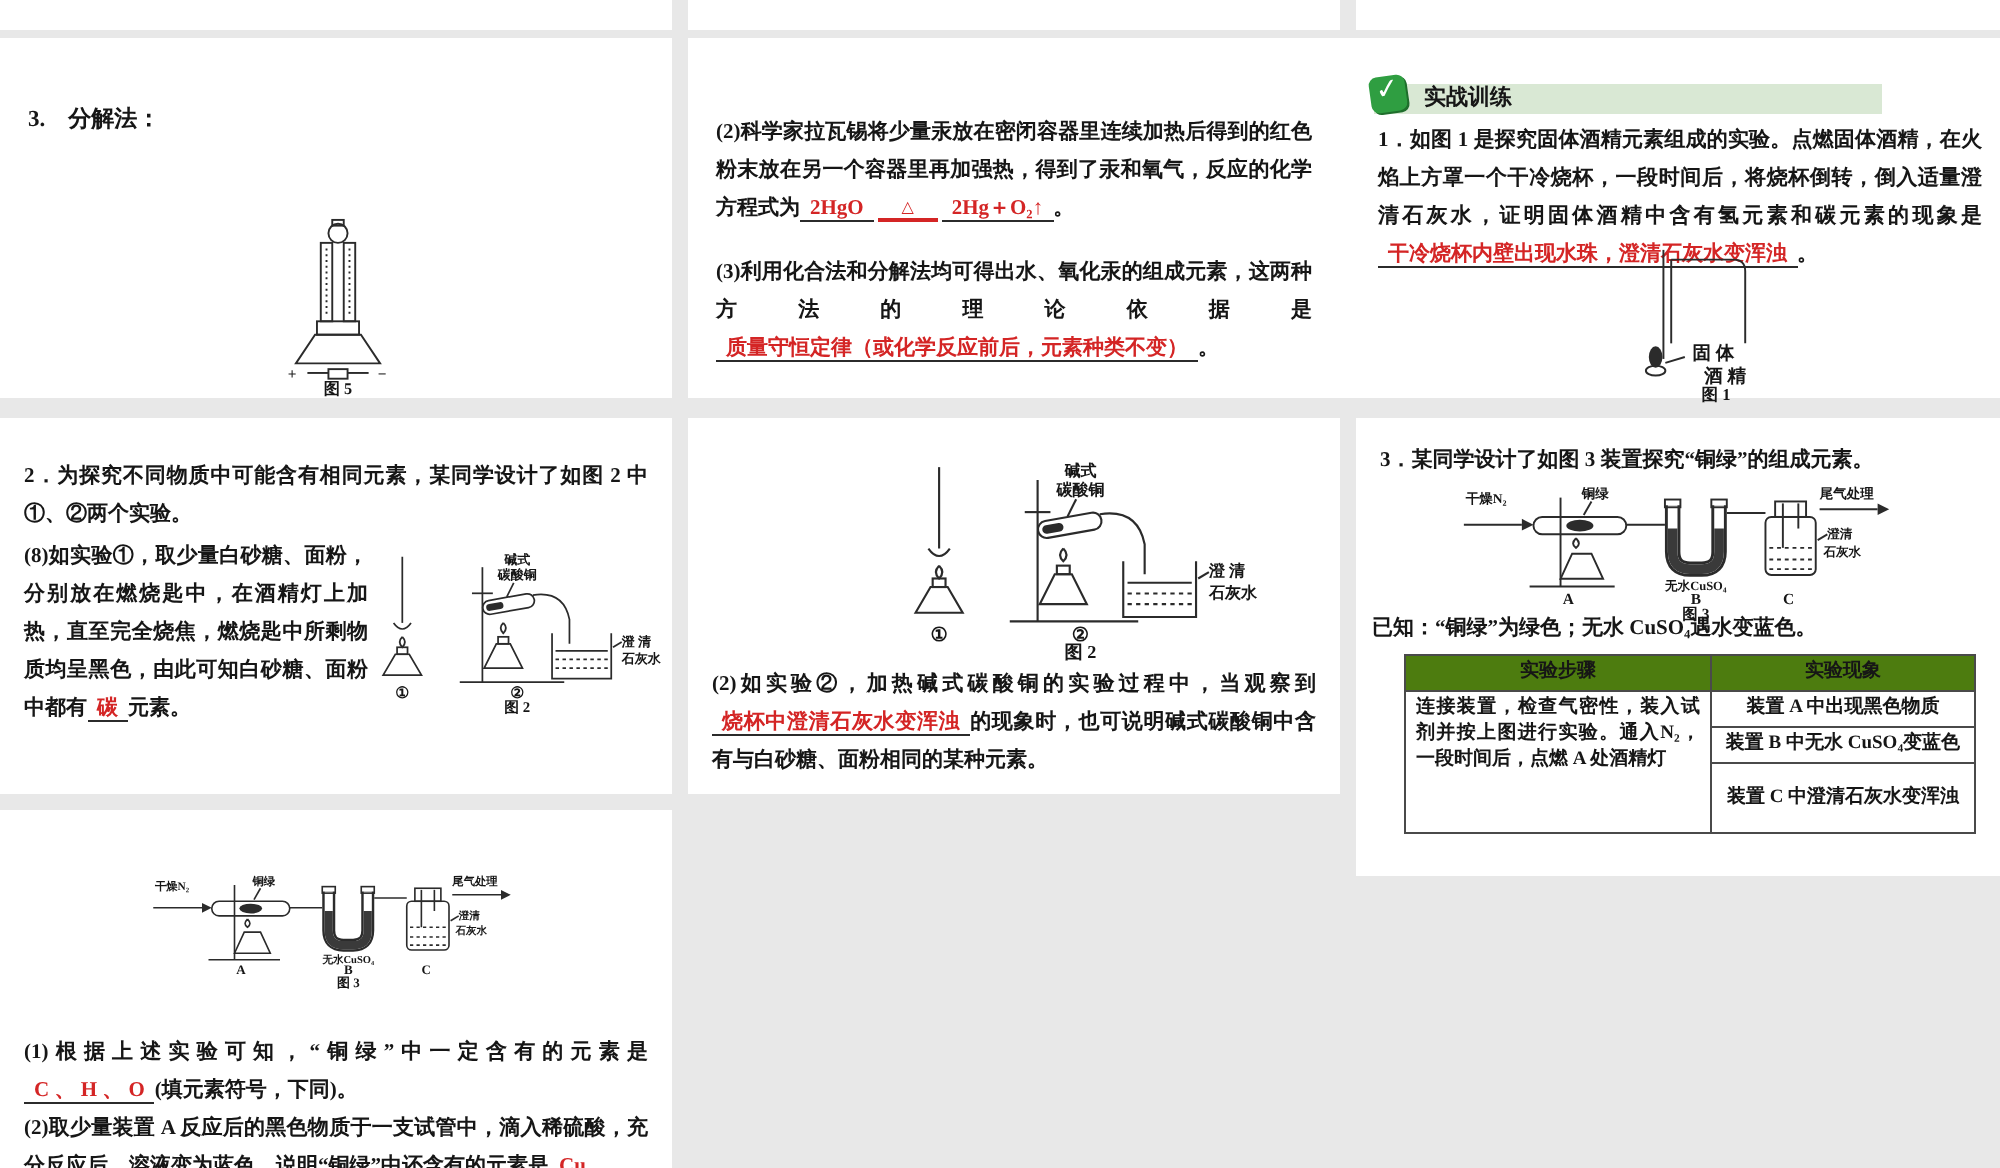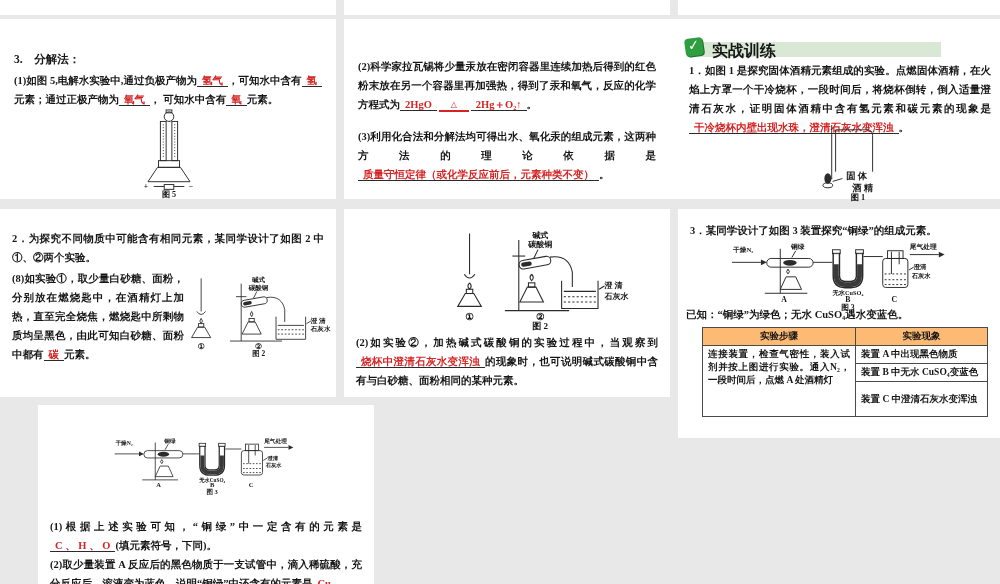--- a/index.html
+++ b/index.html
@@ -22,45 +22,44 @@
   
   .train-bar{position:absolute;height:15px;background:#d9e8d4;}
   .check-icon{
     position:absolute;width:18px;height:18px;background:#2f9e41;border-radius:4px;
     transform:rotate(-8deg);box-shadow:1px 1px 0 #1f6e2c;
   }
   .check-icon::after{
     content:"\2713";color:#fff;font-weight:bold;font-size:14px;
     position:absolute;left:3px;top:-1px;font-family:"DejaVu Sans",sans-serif;
   }
-  .train-title{position:absolute;font-size:16px;font-weight:bold;}
+  .train-title{position:absolute;font-size:11px;font-weight:bold;}
   
   table.exp{border-collapse:collapse;position:absolute;table-layout:fixed;}
   table.exp th,table.exp td{
     border:1px solid #4a4a4a;font-size:9.5px;line-height:13px;
     padding:2px 5px;font-weight:bold;
   }
-  table.exp th{background:#fdba74;text-align:center;}
+  table.exp th{background:#4d7c0f;text-align:center;}
   table.exp td.step{text-align:justify;vertical-align:top;}
-  table.exp td.obs{text-align:left;margin-top:29px;}
+  table.exp td.obs{text-align:center;margin-top:29px;}
   svg{position:absolute;overflow:visible;}
   svg text{font-family:"Liberation Serif","DejaVu Serif",serif;fill:#161616;font-weight:bold;}
   .figline{stroke:#2b2b2b;stroke-width:1;fill:none;}
   .figfill{fill:#2b2b2b;}
 </style>
 </head>
 <body>
 
 <div class="card" style="left:0;top:0;width:336px;height:15px;"></div>
 <div class="card" style="left:344px;top:0;width:326px;height:15px;"></div>
 <div class="card" style="left:678px;top:0;width:322px;height:15px;"></div>
 
 <div class="card" style="left:0;top:19px;width:336px;height:180px;">
   <div class="sec-title" style="left:14px;top:33px;">3.　分解法：</div>
-  <div class="txt" style="left:14px;top:52px;width:308px;"><span class="s-n">(1)如图 5,电解水实验中,通过负极产物为</span><span class="s-a">氢气</span><span class="s-n">，可知水中含有</span><span class="s-a">氢</span><span class="s-n">元素；通过正极产物为</span><span class="s-a">氧气</span><span class="s-n">， 可知水中含有</span><span class="s-a">氧</span><span class="s-n">元素。</span></div>
   <svg style="left:137px;top:90px;" width="64" height="88" viewBox="0 0 64 92">
     <rect class="figline" x="29" y="1" width="6" height="3"></rect>
     <circle class="figline" cx="32" cy="8" r="5"></circle>
     <rect class="figline" x="23" y="13" width="6" height="41"></rect>
     <rect class="figline" x="35" y="13" width="6" height="41"></rect>
     <line class="figline" x1="26" y1="16" x2="26" y2="51" stroke-dasharray="1,2"></line>
     <line class="figline" x1="38" y1="16" x2="38" y2="51" stroke-dasharray="1,2"></line>
     <rect class="figline" x="21" y="54" width="22" height="7"></rect>
     <path class="figline" d="M10,76 L20,61 L44,61 L54,76 Z"></path>
     <rect class="figline" x="27" y="79" width="10" height="5"></rect>
@@ -232,21 +231,21 @@
     <tr>
           <td class="obs">装置 B 中无水 CuSO₄变蓝色</td>
         </tr>
     <tr>
           <td class="obs" style="height:30px;">装置 C 中澄清石灰水变浑浊</td>
         </tr>
   </tbody>
     </table>
 </div>
 
-<div class="card" style="left:0;top:405px;width:336px;height:179px;margin-left:38px;">
+<div class="card" style="left:0;top:405px;width:336px;height:179px;">
   <svg style="left:75px;top:14px;" width="195" height="86" viewBox="0 0 240 64">
     <text x="3" y="11" font-size="7">干燥N₂</text>
     <line class="figline" x1="2" y1="22" x2="32" y2="22"></line>
     <polygon class="figfill" points="32,19 38,22 32,25"></polygon>
     <line class="figline" x1="52" y1="8" x2="52" y2="54"></line>
     <line class="figline" x1="36" y1="54" x2="80" y2="54"></line>
     <rect class="figline" x="38" y="18" width="48" height="9" rx="4.5"></rect>
     <ellipse class="figfill" cx="62" cy="22.5" rx="7" ry="3"></ellipse>
     <text x="70" y="8" font-size="7" text-anchor="middle">铜绿</text>
     <line class="figline" x1="68" y1="10" x2="64" y2="17"></line>

